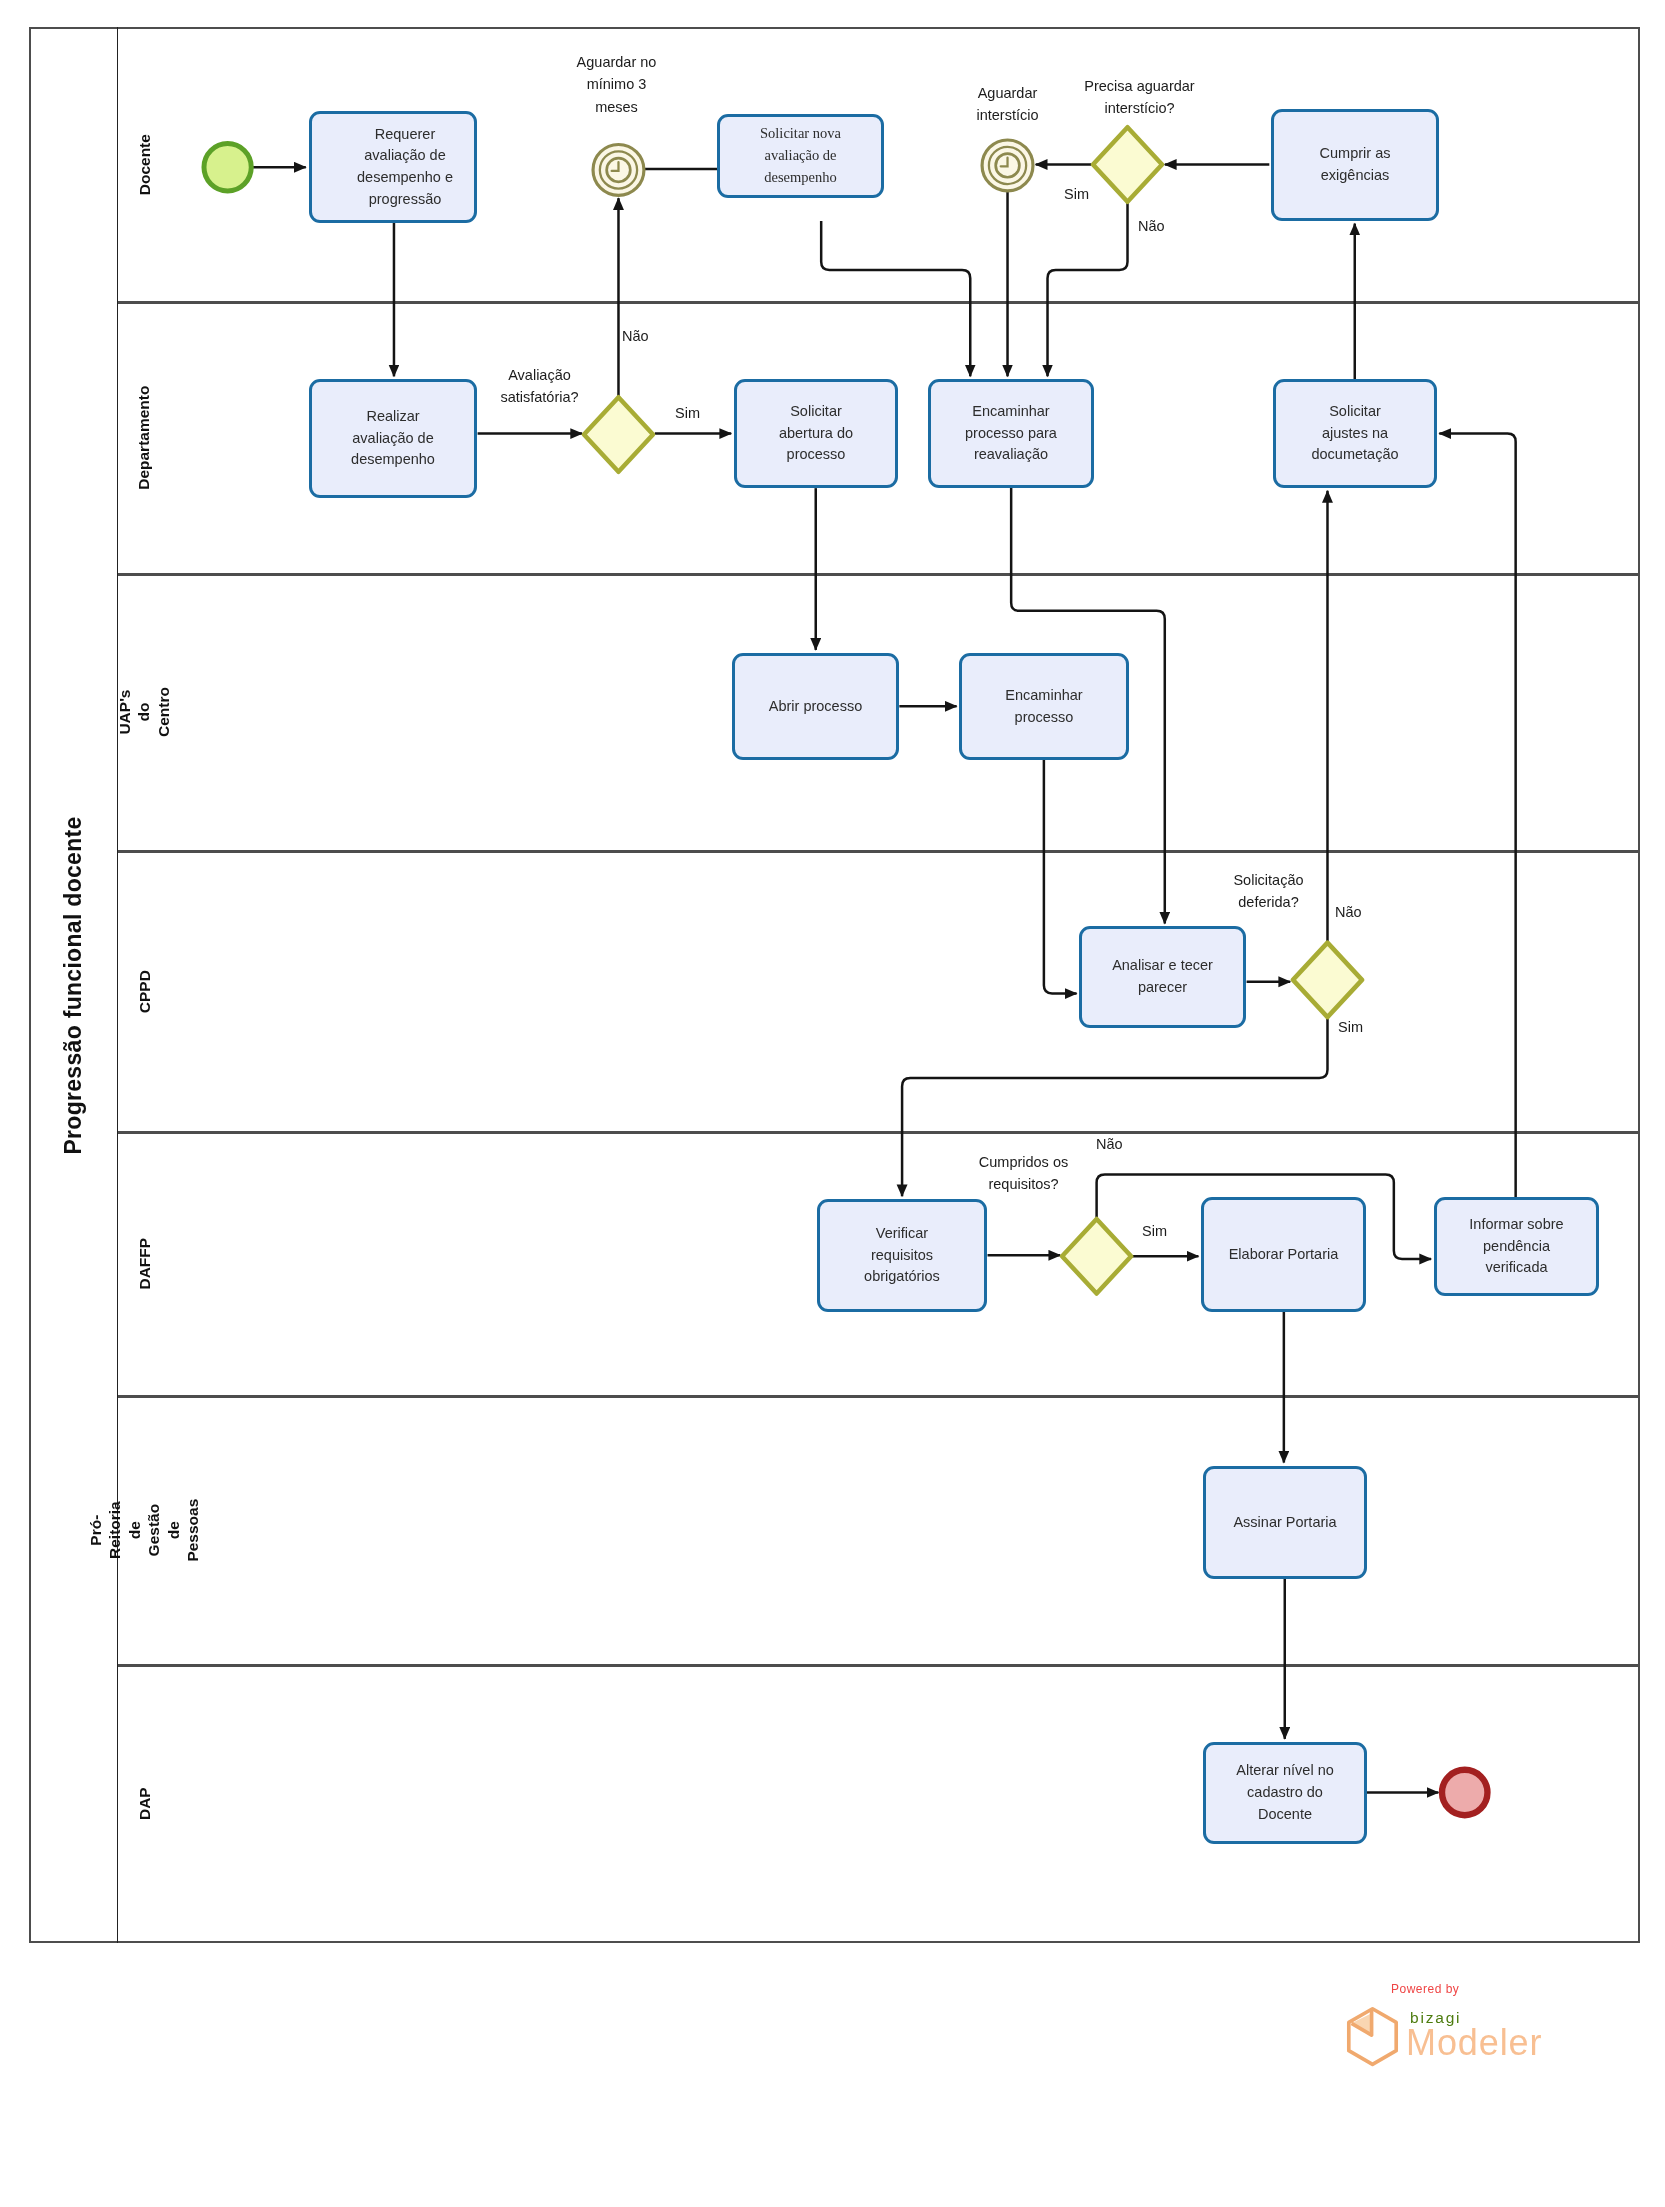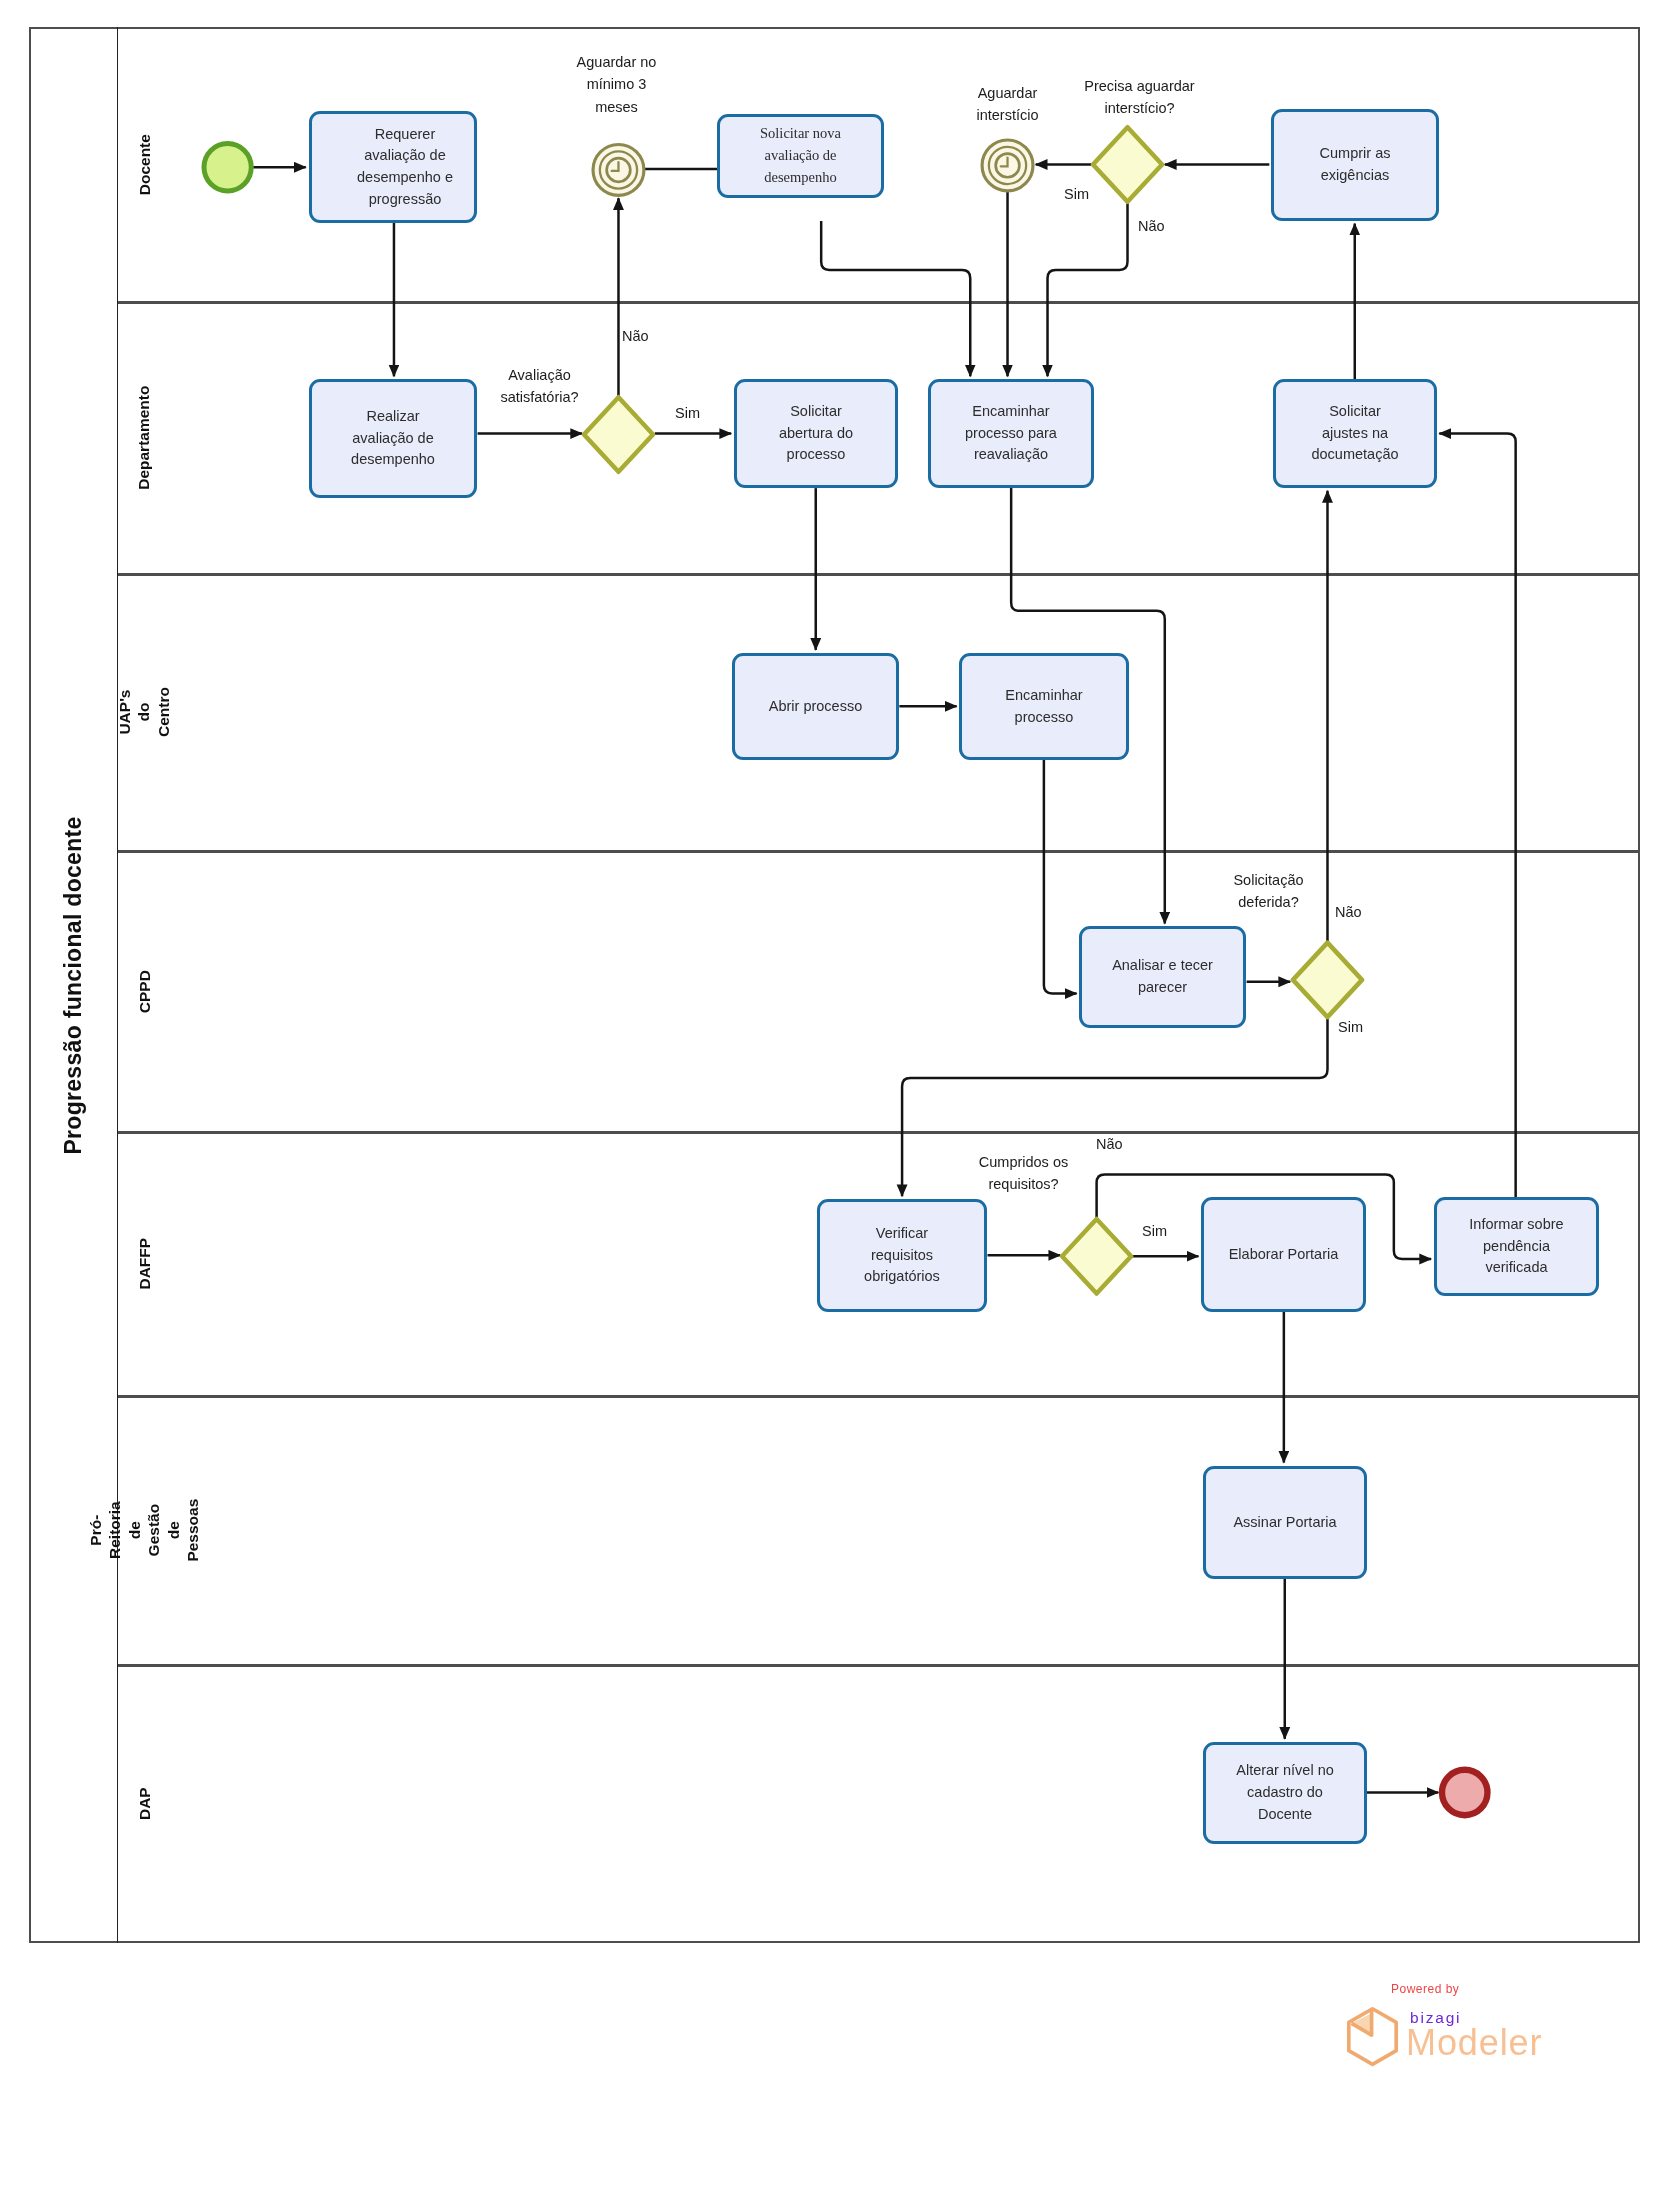--- a/index.html
+++ b/index.html
@@ -14,21 +14,21 @@
   .lane-label-wrap{position:absolute;display:flex;align-items:center;justify-content:center;}
   .lane-label{transform:rotate(-90deg);font-weight:bold;font-size:15.5px;color:#111;
               white-space:pre-line;text-align:center;line-height:1.25;}
   .task{position:absolute;background:#e9edfb;border:3.6px solid #1b6ca3;border-radius:11px;
         box-sizing:border-box;display:flex;align-items:center;justify-content:center;
         text-align:center;font-size:14.5px;line-height:1.5;color:#2d2d2d;white-space:pre-line;}
   .edge-label{position:absolute;font-size:14.5px;line-height:1.55;color:#1c1c1c;white-space:pre-line;}
   svg.flows{position:absolute;left:0;top:0;}
   .powered{position:absolute;left:1348px;top:1982px;font-size:12px;color:#ef4444;letter-spacing:0.5px;margin-left:43px;}
   .brand-hex{position:absolute;left:1346px;top:2006px;}
-  .brand-bizagi{position:absolute;left:1410px;top:2009px;font-size:15.5px;color:#6d28d9;letter-spacing:1.8px;}
+  .brand-bizagi{position:absolute;left:1410px;top:2009px;font-size:15.5px;color:#4d7c0f;letter-spacing:1.8px;}
   .brand-modeler{position:absolute;left:1406px;top:2022px;font-size:36px;color:#f8bf92;
                  font-weight:500;letter-spacing:0.9px;}
 </style>
 </head>
 <body>
 
 <div id="canvas">
   <div class="pool" id="pool" style="left: 29px; top: 27px; width: 1611px; height: 1916px;"></div>
   <div class="title-col" id="title-col" style="left: 29px; top: 27px; width: 89px; height: 1916px;">
     <span class="pool-title">Progressão funcional docente</span>

